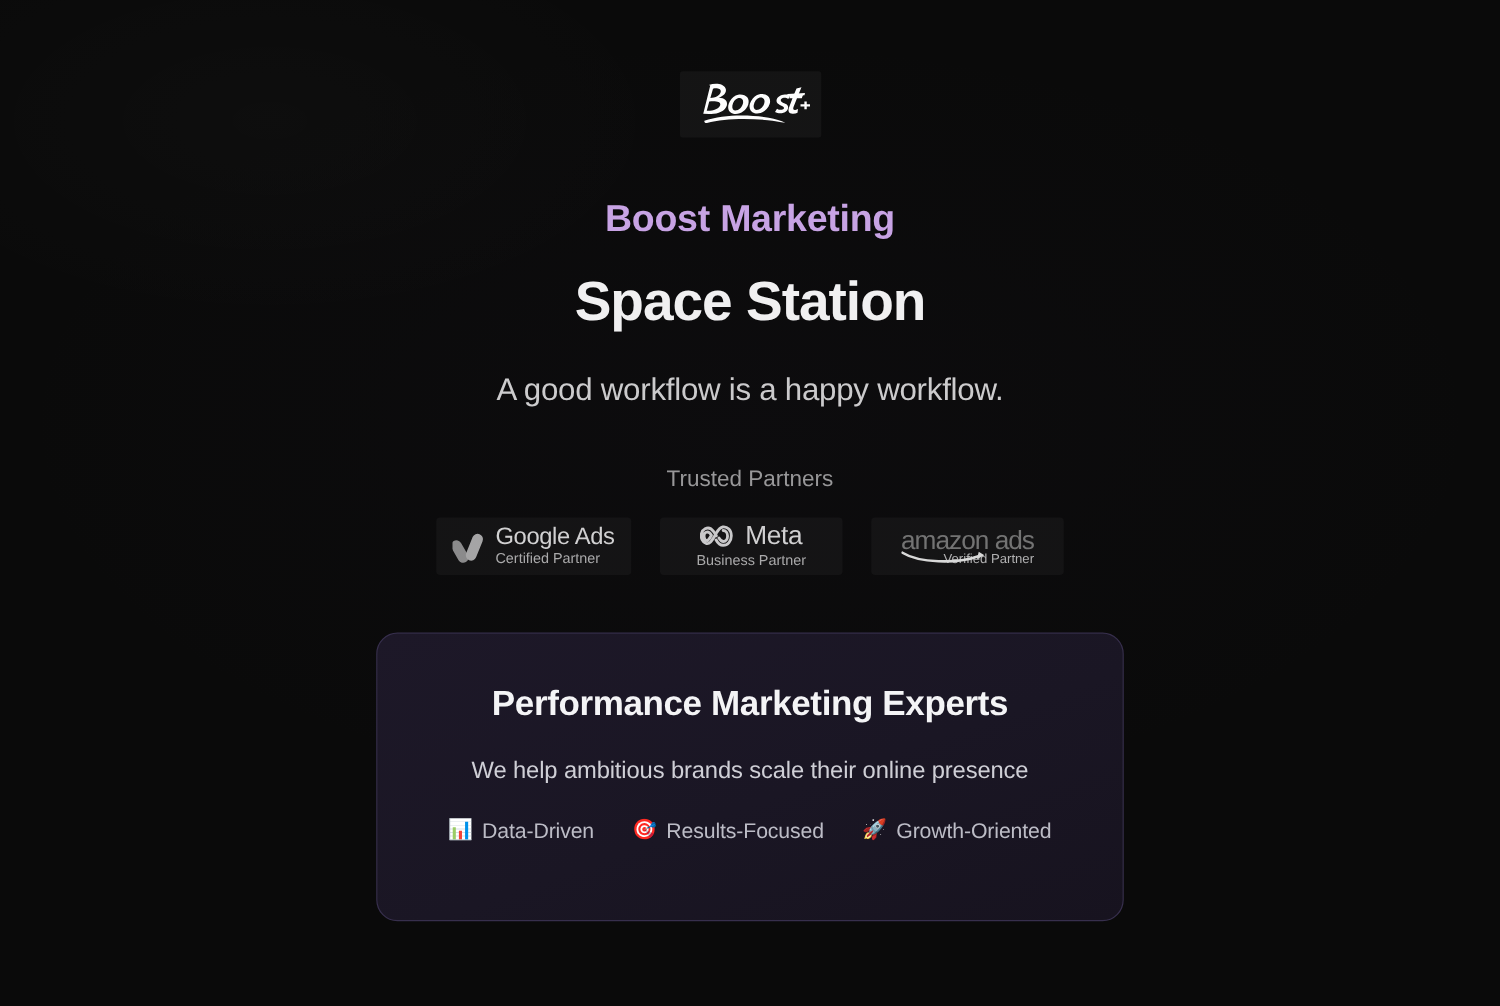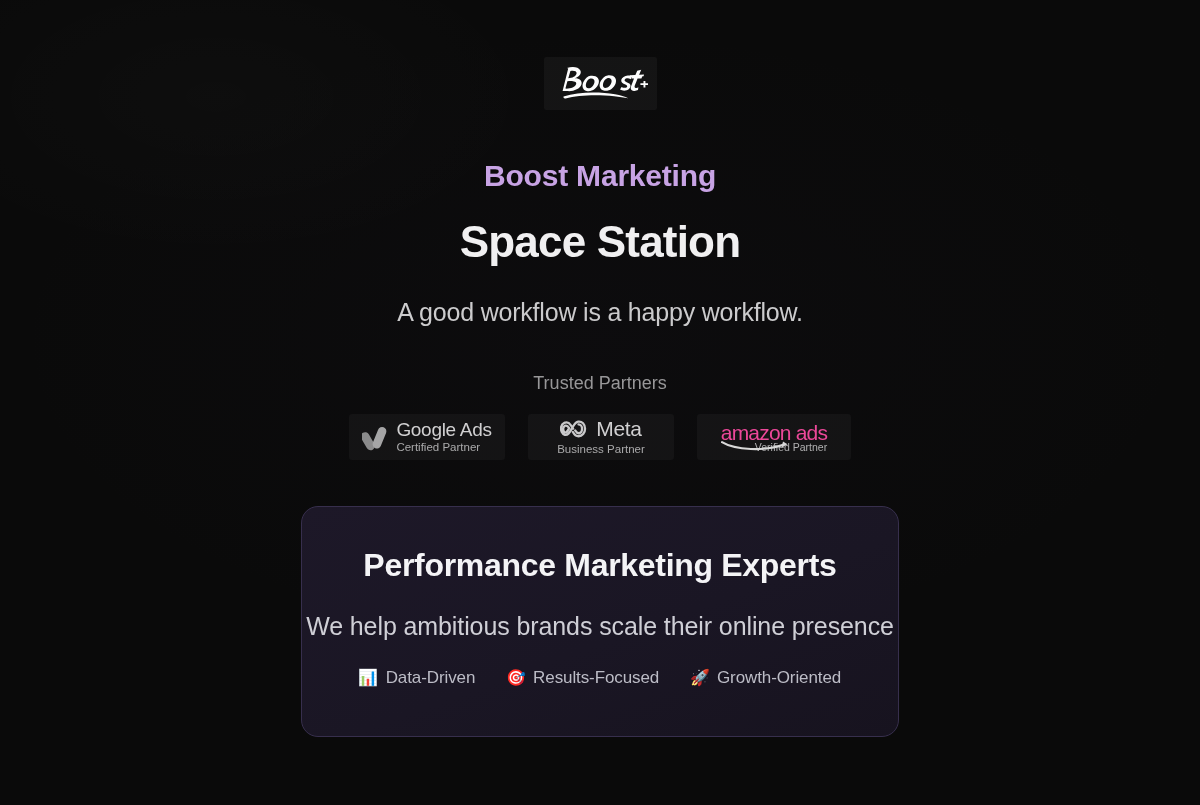--- a/index.html
+++ b/index.html
@@ -114,21 +114,21 @@
   }
   .badge-sub {
     font-size:11.5px;
     color:#aeaeae;
     line-height:1.2;
     margin-top:1px;
     white-space:nowrap;
   }
   .amazon-main {
     font-size:21px;
-    color:#ec4899;
+    color:#737373;
     letter-spacing:-0.8px;
     line-height:1;
     white-space:nowrap;
   }
   .amazon-row { display:flex; flex-direction:column; align-items:center; }
   .amazon-sub {
     font-size:10.5px;
     color:#b4b4b4;
     margin-top:-2px;
     align-self:flex-end;
@@ -143,30 +143,30 @@
     background:linear-gradient(160deg,#1d1828 0%,#1a1624 55%,#17131f 100%);
     border:1px solid #372f4d;
     border-radius:17px;
     display:flex;
     flex-direction:column;
     align-items:center;
     padding-top:42px;
     position:relative;
   }
   .card-title {
-    font-size:32px;
+    font-size:28px;
     font-weight:bold;
     color:#f4f4f6;
     letter-spacing:-0.3px;
     line-height:1;
     text-align:center;
   }
   .card-body {
     margin-top:26px;
-    font-size:25px;
+    font-size:19px;
     color:#cfcfd6;
     text-align:center;
     line-height:1.52;
     letter-spacing:-0.1px;
   }
   .features {
     margin-top:23px;
     display:flex;
     gap:31px;
     align-items:center;

